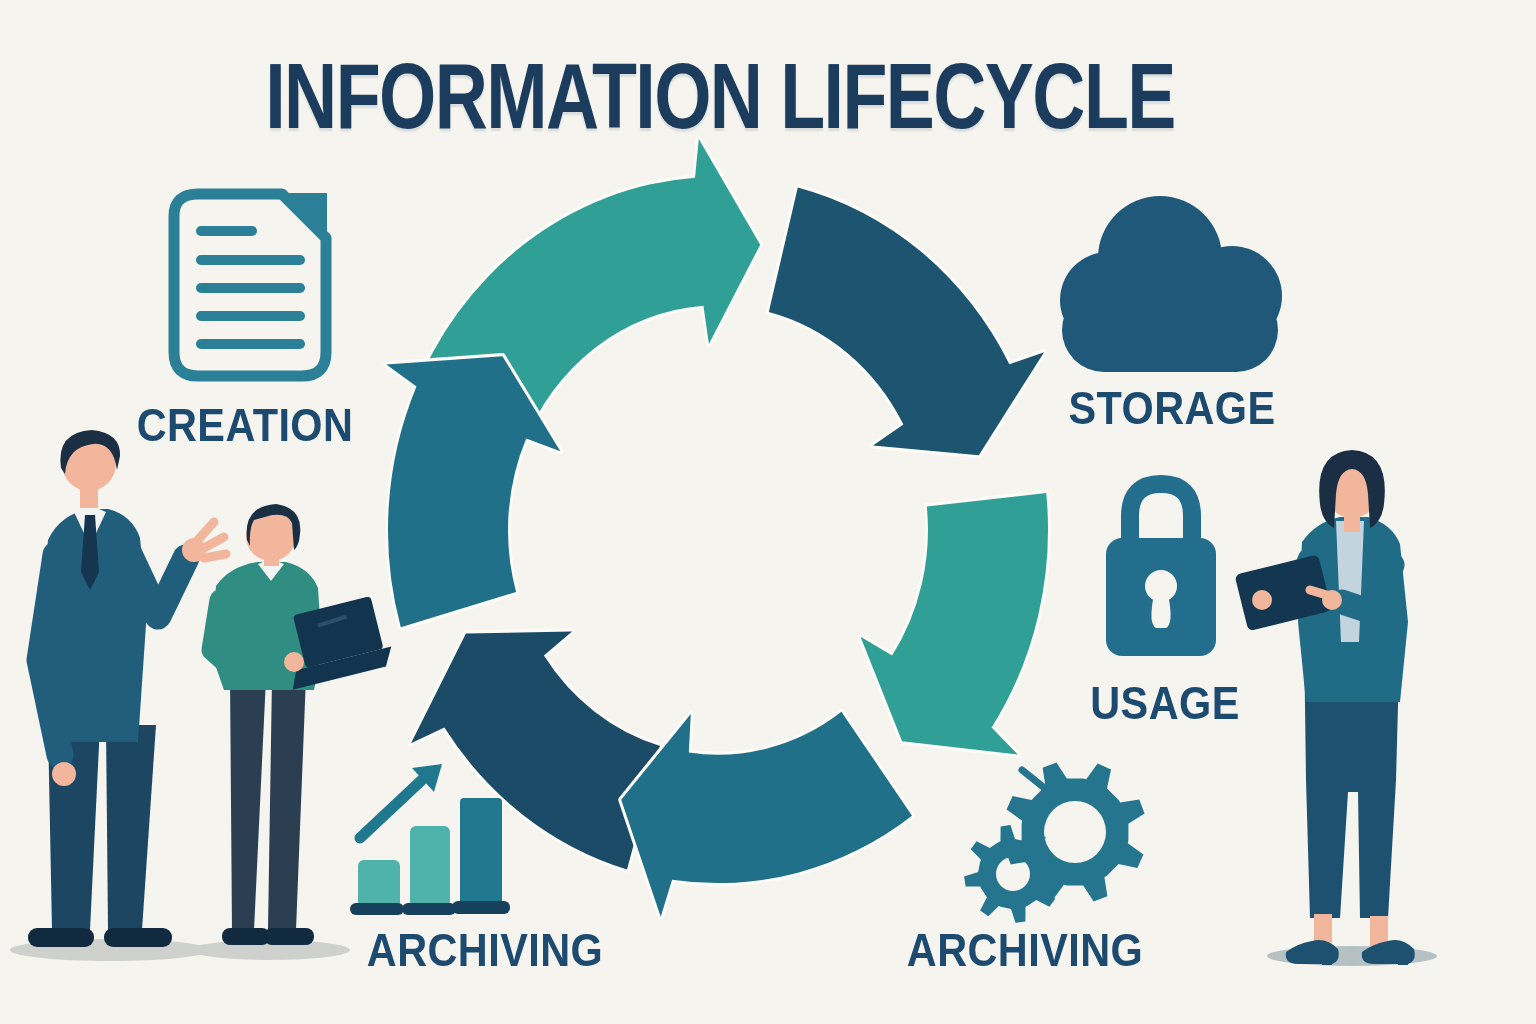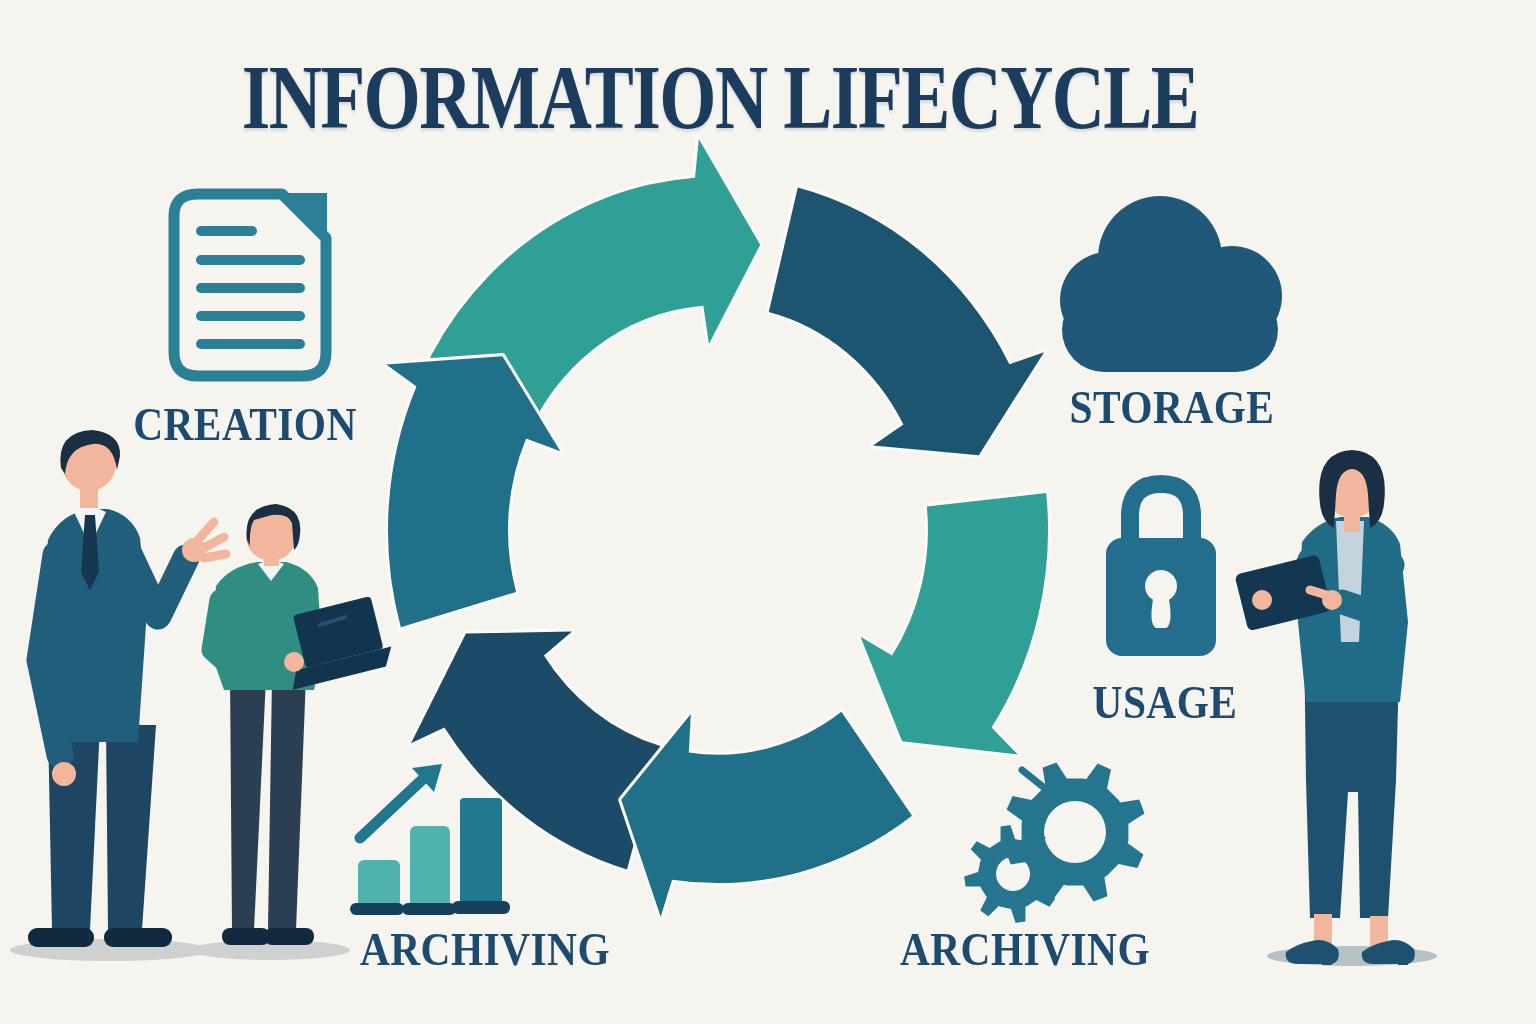--- a/index.html
+++ b/index.html
@@ -1,19 +1,19 @@
 <!DOCTYPE html>
 <html style="--bg: #f6f4ef; --titleText: #1c3c5e; --labelText: #1d4b70; --outline: #fcfbf7; --arrowTeal: #30a096; --arrowDark: #1d5470; --arrowBlue: #1f7088; --arrowNavy: #1b4b66; --docTeal: #2b7f96; --cloudBlue: #20587a; --lockBlue: #236d8d; --gearTeal: #26758f; --barLight: #4fb3ac; --barDark: #20788f; --baseNavy: #16405c; --suit: #205e7c; --trouser: #1d4663; --shoe: #122a40; --skin: #f2b69c; --hair: #1a2e44; --shirt: #f3f5f4; --tie: #16354f; --sweater: #2f8d81; --slacks: #2c3e52; --laptop: #12344e; --blazer: #206c86; --blouse: #c3d4de; --wpants: #1e5170; --tablet: #133651; --shadowGray: #ced1cd; --shadowBlue: #b6c1c4;"><head>
 <meta charset="utf-8">
 <style>
   html,body{margin:0;padding:0;}
   .stage{
     position:relative;width:1536px;height:1024px;overflow:hidden;
     background:var(--bg,#f6f4ef);
-    font-family:Liberation Serif, serif;
+    font-family:Liberation Sans, sans-serif;
   }
   .title{
     position:absolute;left:0;top:44px;width:1440px;
     text-align:center;font-size:92px;font-weight:bold;letter-spacing:-2px;
     color:var(--titleText,#1c3c5e);
     transform:scaleX(0.8);transform-origin:720px center;
     text-shadow:0 3px 2px rgba(28,60,94,0.12);
     white-space:nowrap;
   }
   .label{

